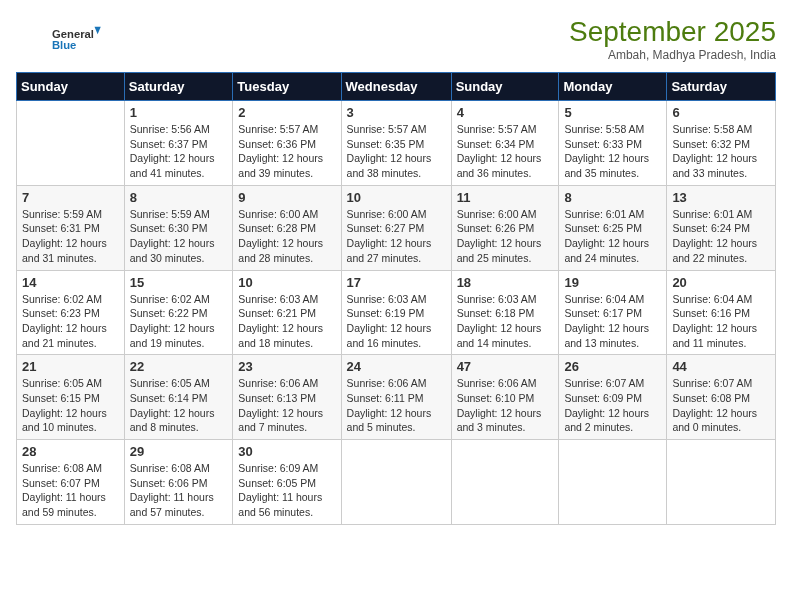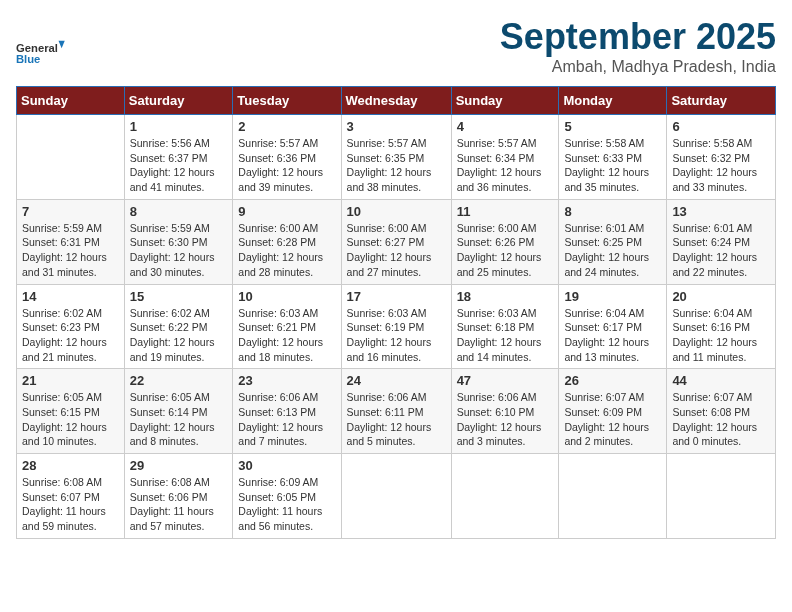--- a/index.html
+++ b/index.html
@@ -6,47 +6,48 @@
     body {
       font-family: Arial, sans-serif;
       background: #fff;
       width: 792px;
       min-height: 612px;
       padding: 16px;
     }
     .header-area {
       display: flex;
       justify-content: space-between;
-      align-items: flex-end;
+      align-items: center;
       margin-bottom: 10px;
+      margin-left: 36px;
     }
     .logo {
       display: flex;
       align-items: center;
       gap: 2px;
     }
     .title-area {
       text-align: right;
     }
     .month-title {
-      font-size: 36px;
-      font-weight: bold;
-      color: #0c4a6e;
+      font-size: 28px;
+      font-weight: normal;
+      color: #4d7c0f;
     }
     .subtitle {
-      font-size: 16px;
+      font-size: 12px;
       color: #555;
     }
     table {
       width: 100%;
       border-collapse: collapse;
       font-size: 11px;
     }
     thead th {
-      background-color: #7f1d1d;
+      background-color: #0f172a;
       color: #fff;
       padding: 6px 4px;
       text-align: left;
       font-size: 13px;
       font-weight: bold;
       border: 1px solid #2a6db5;
     }
     tbody td {
       border: 1px solid #ccc;
       vertical-align: top;

